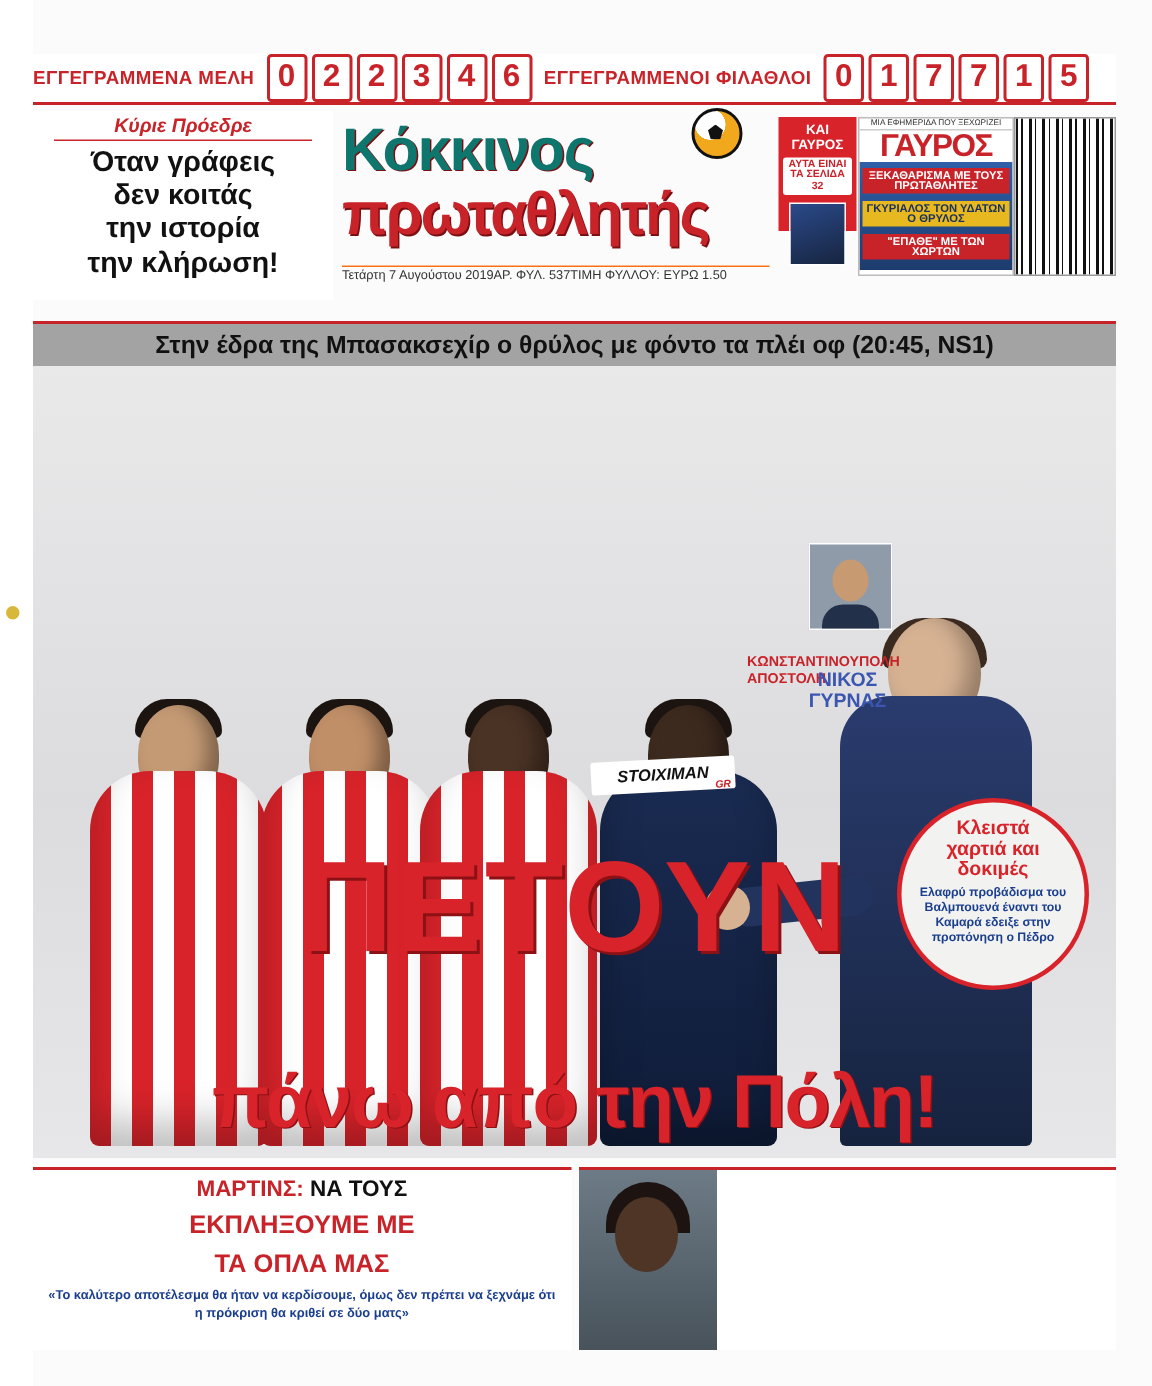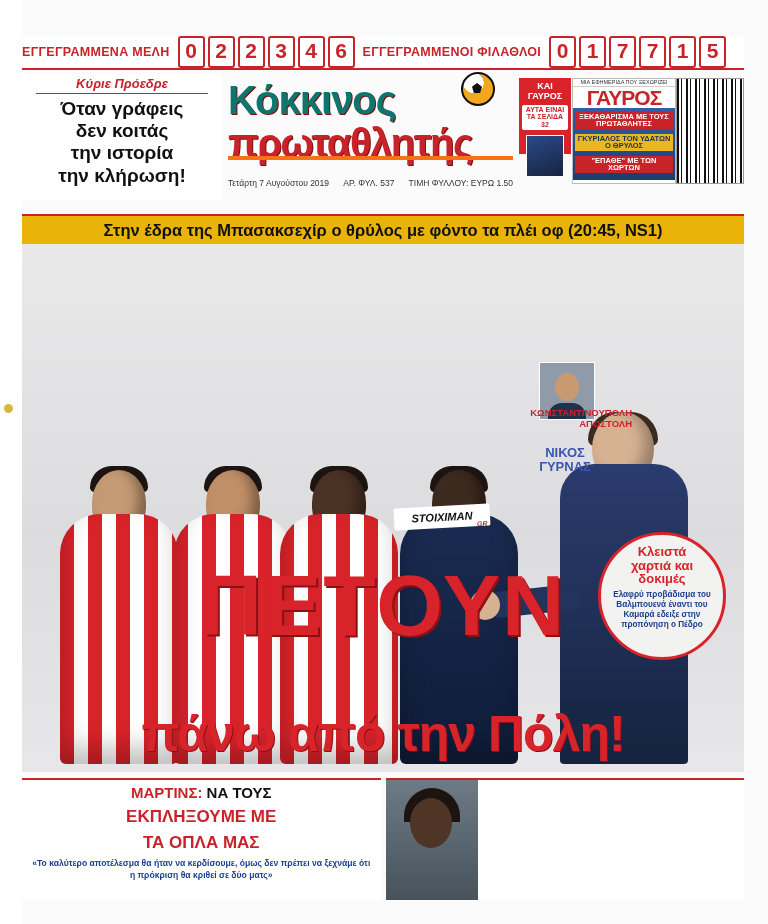--- a/index.html
+++ b/index.html
@@ -115,26 +115,26 @@
     position: absolute;
     left: 9px; top: 9px;
     width: 10px; height: 10px;
     background: #111;
     clip-path: polygon(50% 0, 100% 38%, 81% 100%, 19% 100%, 0 38%);
   }
   .masthead-meta {
     position: absolute;
     left: 0; bottom: -2px;
     width: 285px;
-    border-top: 4px solid #f97316;
+    border-top: 1px solid #f97316;
     display: flex;
-    justify-content: space-between;
+    justify-content: flex-start;
     font-size: 8.5px;
     color: #333;
-    padding-top: 18px;
+    padding-top: 0;
   }
   
   .promo-left {
     position: absolute;
     left: 519px; top: 78px;
     width: 52px; height: 76px;
     background: #d8232a;
     color: #fff;
     font-size: 9px;
     font-weight: bold;
@@ -213,21 +213,21 @@
     left: 22px; top: 214px;
     width: 722px; height: 28px;
     border-top: 2px solid #c9232a;
     border-bottom: 2px solid #c9232a;
     display: flex;
     align-items: center;
     justify-content: center;
     font-size: 16.5px;
     font-weight: bold;
     color: #111;
-    background: #eab308;
+    background: #a3a3a3;
   }
   
   .hero {
     position: absolute;
     left: 22px; top: 244px;
     width: 722px; height: 528px;
     background: linear-gradient(180deg,#e9e9ea 0%, #dcdcde 55%, #e7e7e9 100%);
     overflow: hidden;
   }
   .hero-head {
@@ -383,23 +383,23 @@
   }
   .reporter .r-body {
     position: absolute;
     left: 8px; bottom: 0;
     width: 38px; height: 16px;
     background: #23304a;
     border-radius: 14px 14px 0 0;
   }
   .reporter-cap {
     position: absolute;
-    left: 476px; top: 164px;
+    left: 476px; top: 193px;
     width: 134px;
-    text-align: right;
+    text-align: left;
     font-size: 9.5px;
     font-weight: bold;
     color: #c9232a;
     line-height: 1.15;
     z-index: 7;
   }
   .reporter-name {
     position: absolute;
     left: 476px; top: 202px;
     width: 134px;

